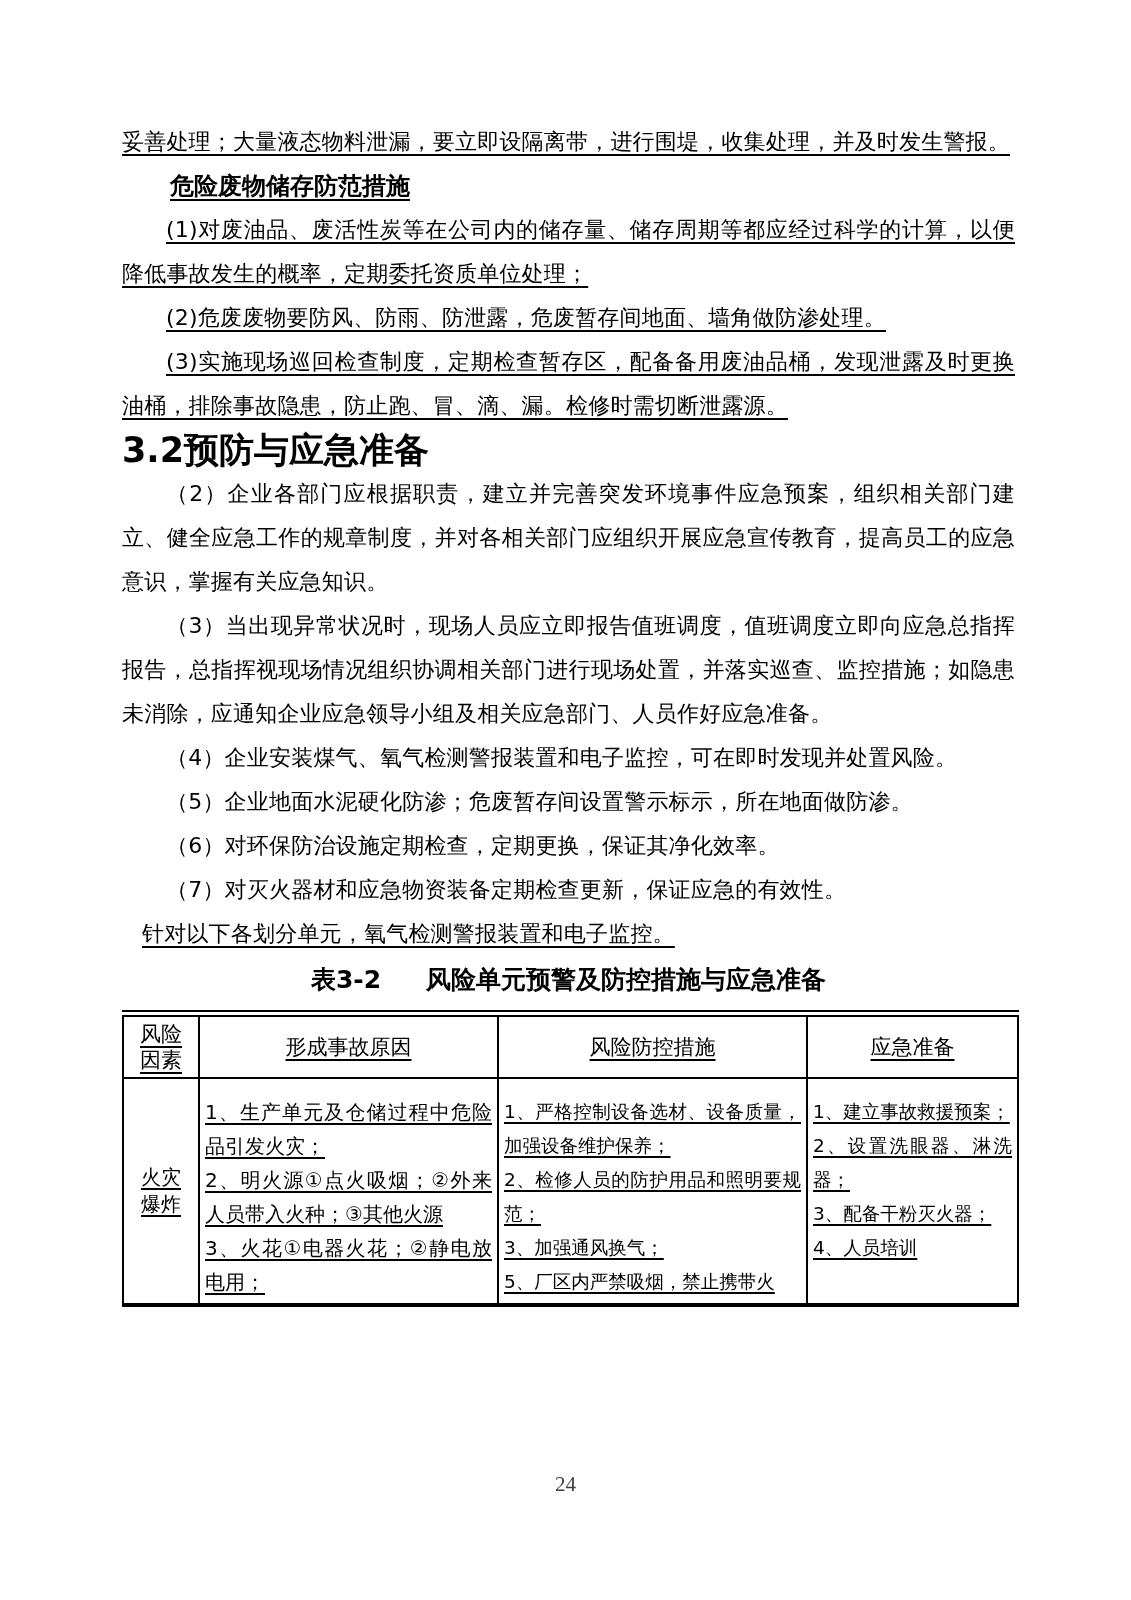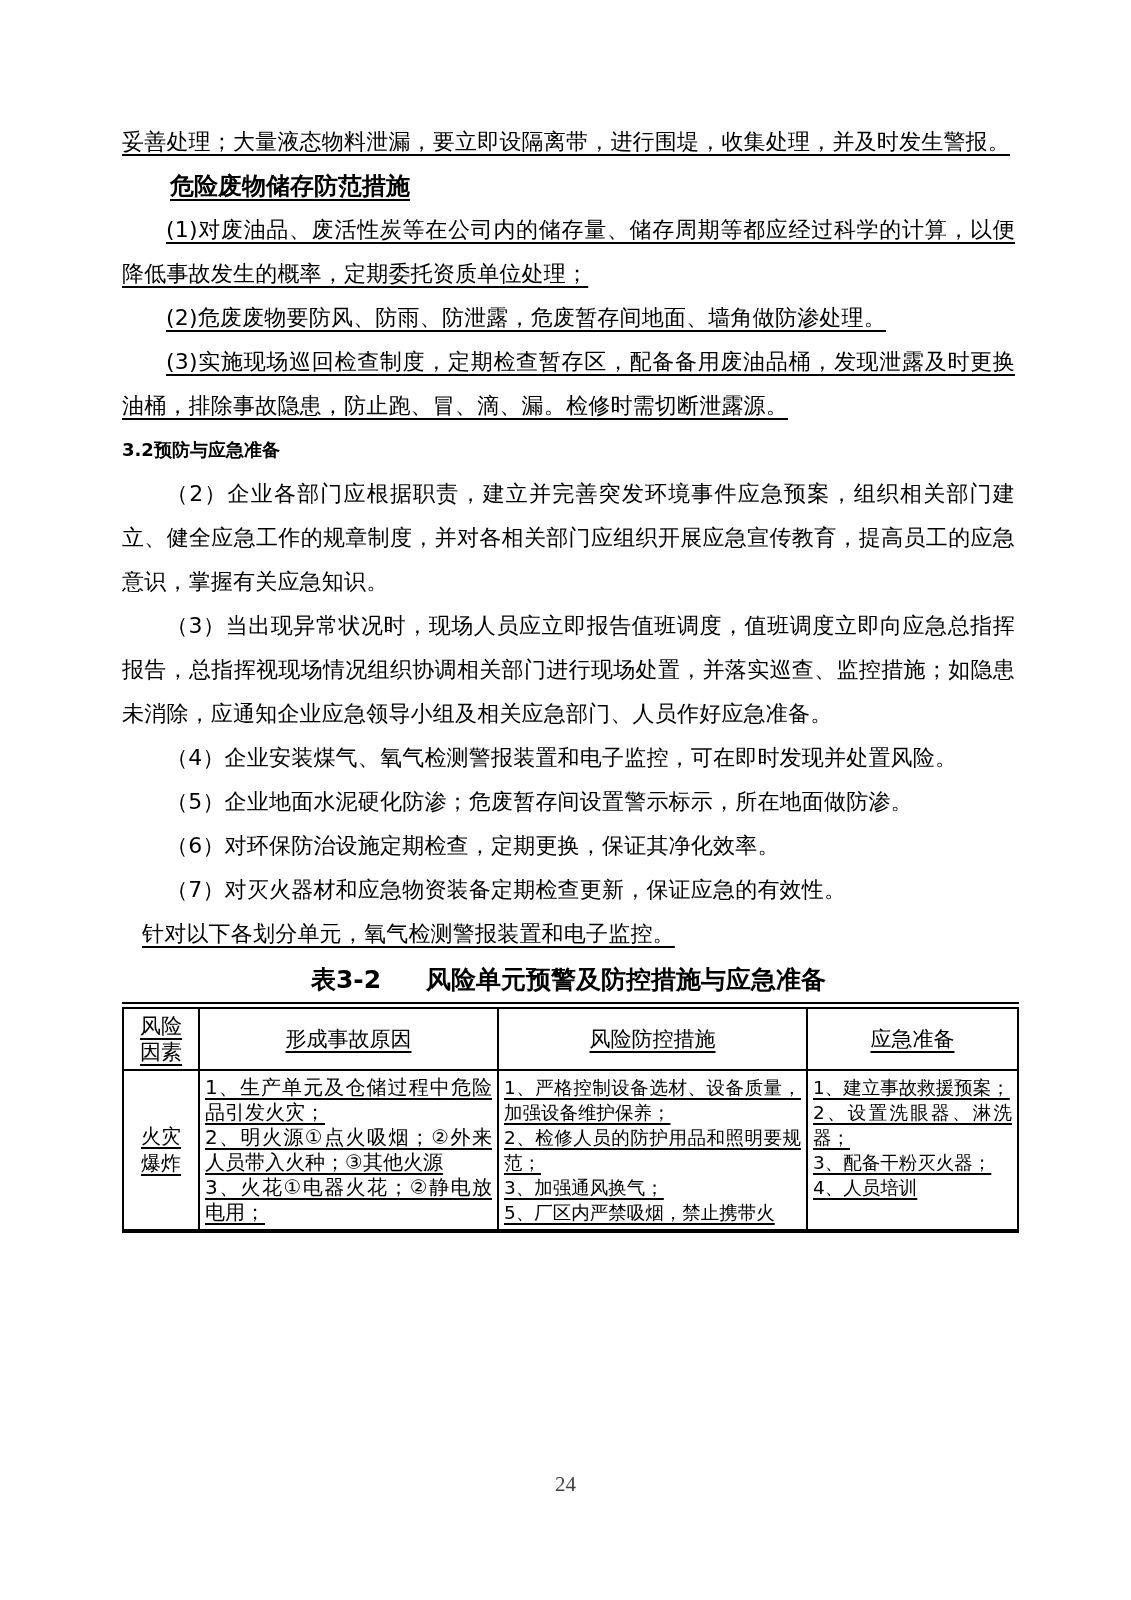--- a/index.html
+++ b/index.html
@@ -40,31 +40,32 @@
     text-decoration-color: #000;
   }
 
   .h-hazwaste {
     font-size: 24px;
     font-weight: bold;
     line-height: 44px;
     text-indent: 2em;
   }
   .h-section {
-    font-size: 18px;
+    font-size: 35px;
     font-weight: bold;
     line-height: 44px;
   }
 
   .tbl-caption {
     font-size: 25px;
     font-weight: bold;
     line-height: 44px;
     text-align: center;
     margin-top: 2px;
+    margin-bottom: 8px;
   }
   .tbl-caption .cap-label { margin-right: 1.8em; }
 
   table.risk-table {
     border-collapse: collapse;
     width: 895px;
     table-layout: fixed;
   }
   table.risk-table { border-left: 2px solid #000; border-right: 2px solid #000; }
   .risk-table thead tr { border-top: 7px double #000; }
@@ -81,21 +82,21 @@
     text-align: center;
     vertical-align: middle;
     height: 52px;
   }
   .risk-table tbody tr { border-bottom: 4px solid #000; }
   .col-factor  { width: 76px; }
   .col-causes  { width: 299px; }
   .col-control { width: 309px; }
   .col-prep    { width: 211px; }
 
-  .cell-list { font-size: 18.5px; line-height: 25px; text-align: justify; text-justify: inter-character; }
+  .cell-list { font-size: 18.5px; line-height: 34px; text-align: justify; text-justify: inter-character; margin-top: 12px; }
   td.causes-cell .cell-list { font-size: 20px; }
   .cell-line { text-decoration-line: underline; text-decoration-thickness: 1.5px; text-underline-offset: 4px; }
 
   td.factor-cell { text-align: center; vertical-align: middle; }
   .factor-text {
     display: inline-block;
     width: 2em;
     font-size: 20px;
     line-height: 27px;
     text-decoration-line: underline;

